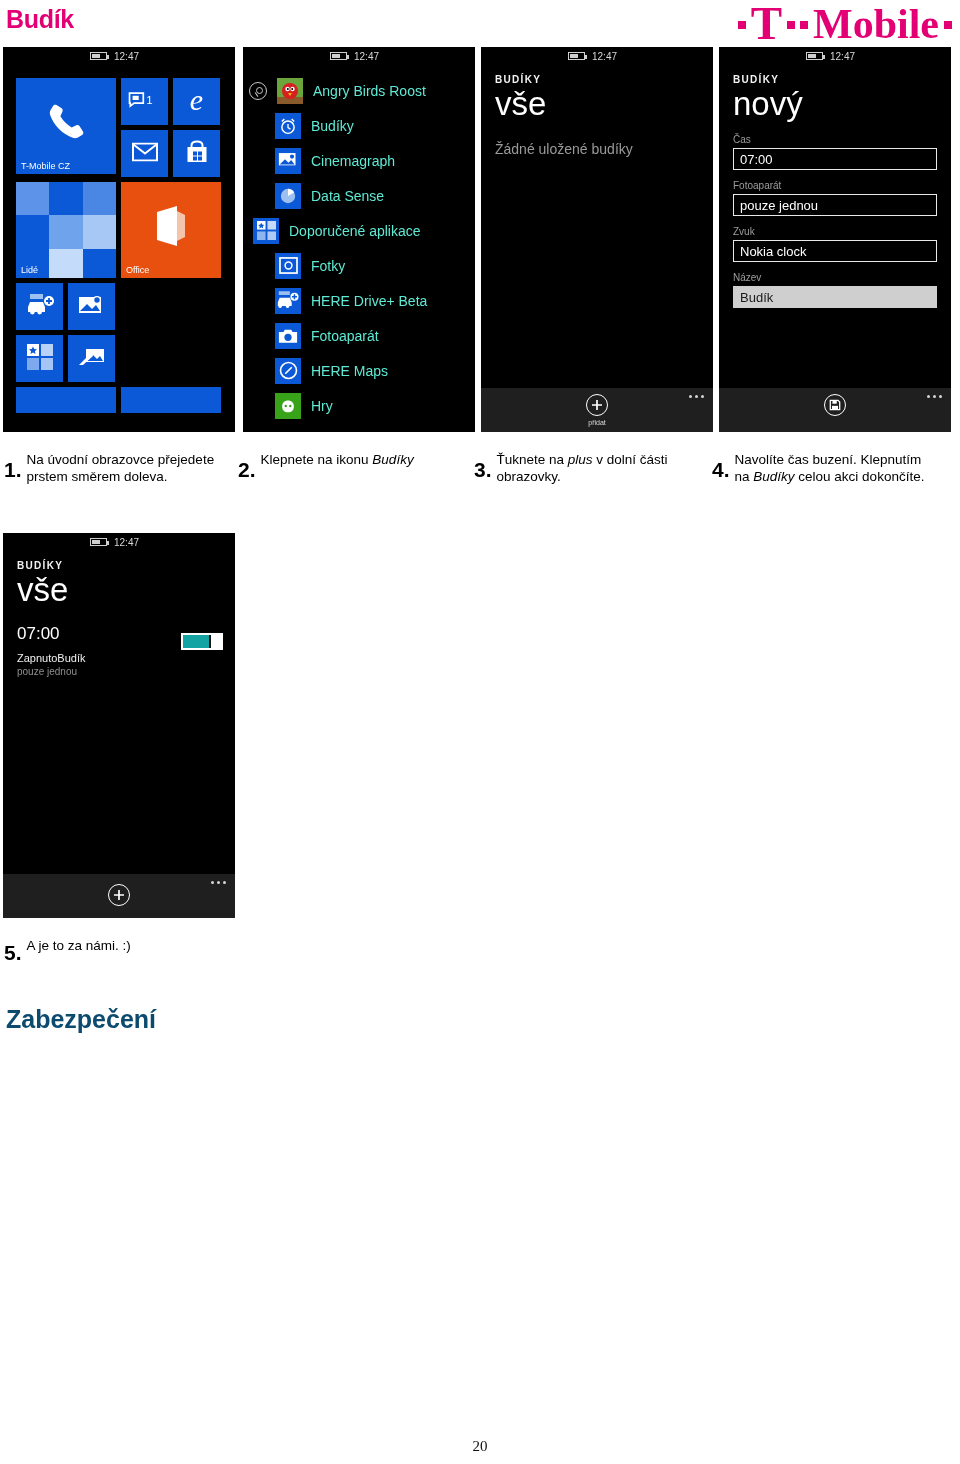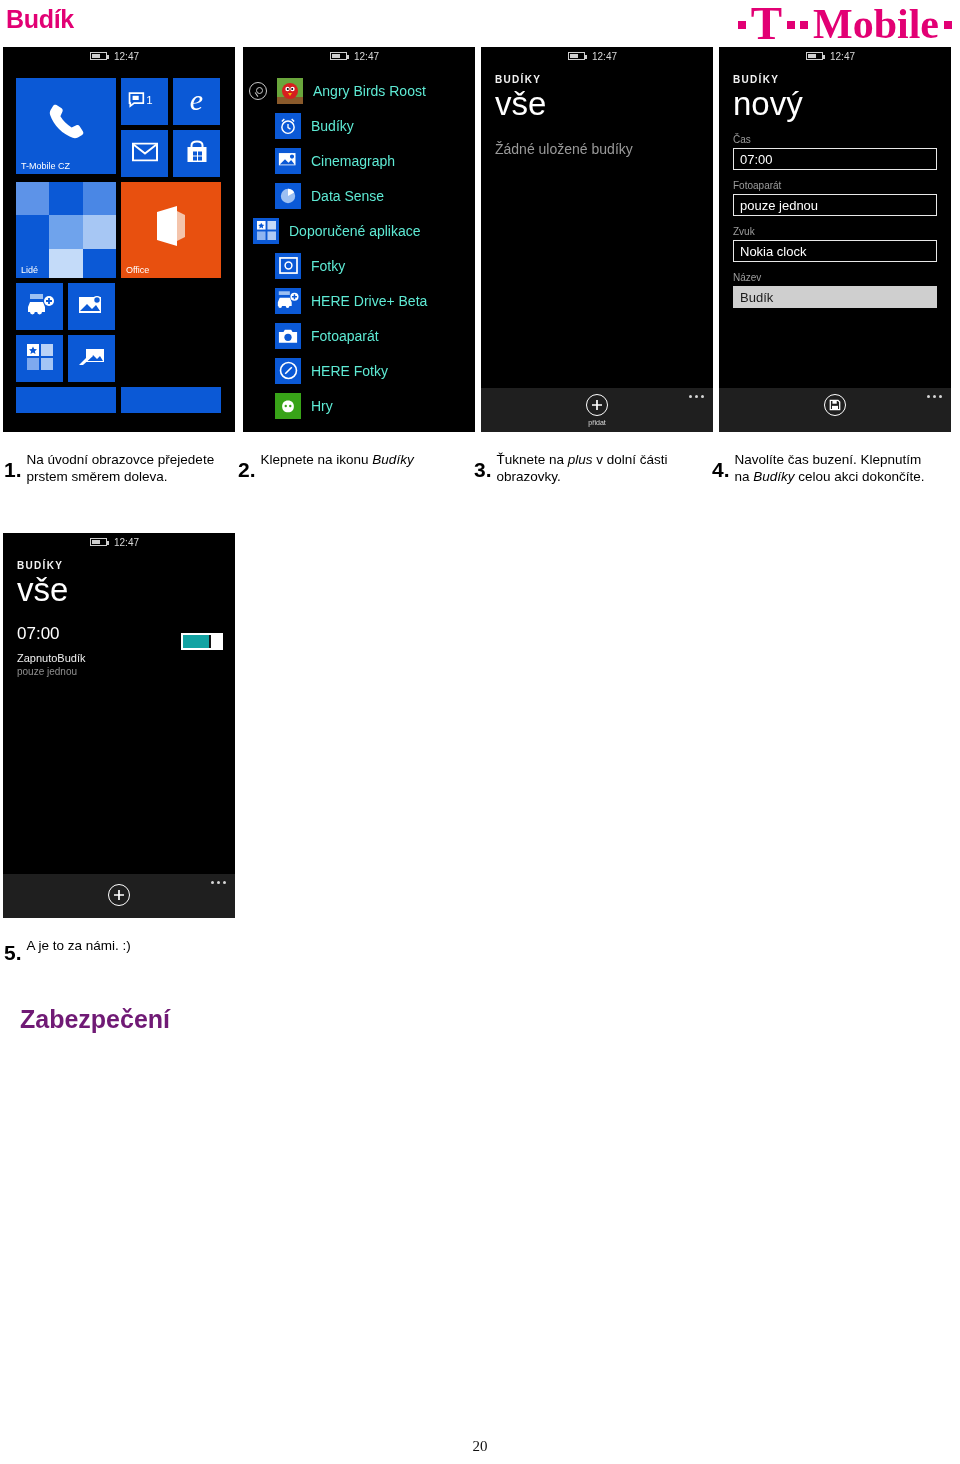--- a/index.html
+++ b/index.html
@@ -183,22 +183,22 @@
   .step-txt i { font-style: italic; }
   #step1 { left: 4px;   top: 452px; }
   #step2 { left: 238px; top: 452px; }
   #step3 { left: 474px; top: 452px; }
   #step4 { left: 712px; top: 452px; }
   #step5 { left: 4px;   top: 938px; }
   #step5 .step-num { top: 4px; }
   #step5 .step-txt { max-width: 300px; }
 
   .section-title {
-    position: absolute; left: 20px; top: 1005px;
-    font-size: 25px; font-weight: bold; color: #701a75;
+    position: absolute; left: 6px; top: 1005px;
+    font-size: 25px; font-weight: bold; color: #0c4a6e;
   }
   .page-num {
     position: absolute; left: 0; top: 1438px; width: 960px;
     text-align: center; font-family: "Liberation Serif", serif;
     font-size: 15px; color: #111;
   }
 </style>
 </head>
 <body>
 
@@ -436,21 +436,21 @@
         <span class="appname">Fotoaparát</span>
       </div>
 
       <div class="approw" style="padding-left:32px">
         <span class="appicon">
           <svg width="19" height="19" viewBox="0 0 20 20">
             <circle cx="10" cy="10" r="8.4" fill="none" stroke="#fff" stroke-width="1.7"></circle>
             <path d="M13.5 6.5L8 12l-1.5 1.5L12 8z" fill="#fff" stroke="#fff" stroke-width="1.5"></path>
           </svg>
         </span>
-        <span class="appname">HERE Fotky</span>
+        <span class="appname">HERE Maps</span>
       </div>
 
       <div class="approw" style="padding-left:32px">
         <span class="appicon" style="background:#38a318">
           <svg width="18" height="18" viewBox="0 0 20 20">
             <path d="M10 4c4 0 6.5 2.5 6.5 6.5S14 17 10 17s-6.5-2.5-6.5-6.5S6 4 10 4z" fill="#fff"></path>
             <circle cx="7.5" cy="10" r="1.3" fill="#38a318"></circle>
             <circle cx="12.5" cy="10" r="1.3" fill="#38a318"></circle>
           </svg>
         </span>

